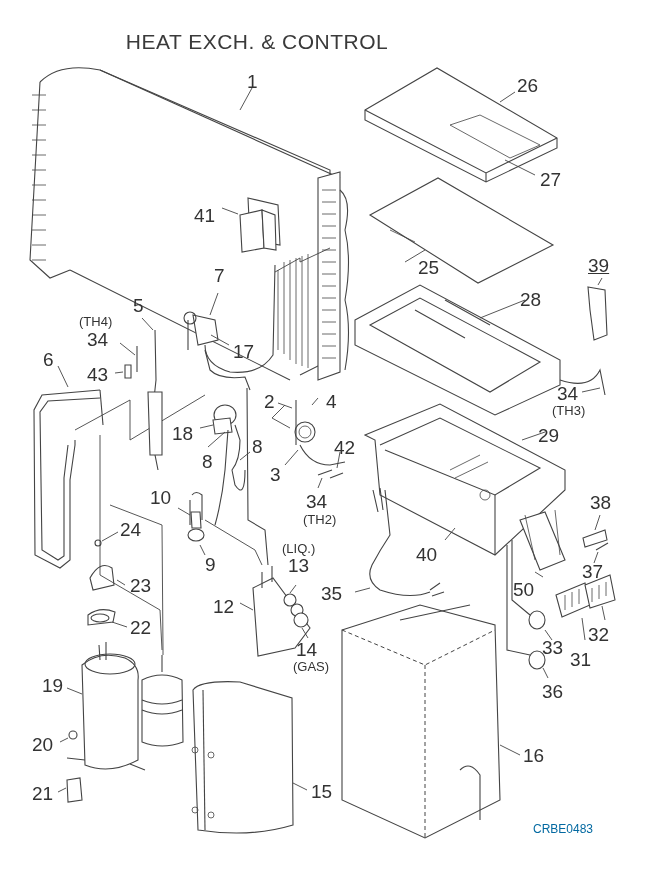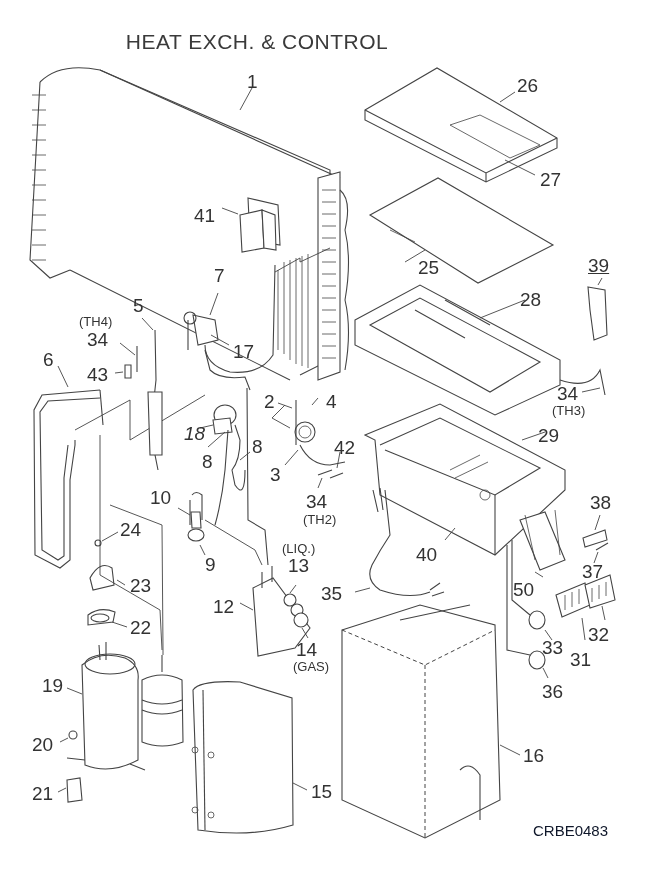--- a/index.html
+++ b/index.html
@@ -1,19 +1,19 @@
 <!DOCTYPE html>
 <html><head>
 <meta charset="utf-8">
 <style>
   html, body { margin: 0; padding: 0; background: #ffffff; }
   body { width: 650px; height: 886px; position: relative; overflow: hidden; font-family: "Liberation Sans", "DejaVu Sans", sans-serif; color: #333; }
   #diagram { position: absolute; left: 0; top: 0; width: 650px; height: 886px; }
   .title { position: absolute; left: 0; width: 514px; top: 30px; text-align: center; font-size: 21px; letter-spacing: 0.5px; color: #3a3a3a; }
-  .ref-code { position: absolute; left: 533px; top: 822px; font-size: 15px; color: #0f172a; }
+  .ref-code { position: absolute; left: 533px; top: 822px; font-size: 12px; color: #0369a1; }
   .lbl { position: absolute; font-size: 19px; color: #333; line-height: 1; white-space: nowrap; }
   .sub { position: absolute; font-size: 13px; color: #333; line-height: 1; white-space: nowrap; }
   svg .s { fill: none; stroke: #444; stroke-width: 1.1; }
   svg .t { fill: none; stroke: #444; stroke-width: 0.8; }
   svg .w { fill: #fff; stroke: #444; stroke-width: 1.1; }
   svg .d { fill: none; stroke: #444; stroke-width: 1; stroke-dasharray: 4 3; }
   svg .lead { fill: none; stroke: #444; stroke-width: 0.9; }
 </style>
 </head>
 <body>
@@ -249,21 +249,21 @@
 <span class="lbl" style="left:133px;top:296px;">5</span>
 <span class="sub" style="left:79px;top:315px;">(TH4)</span>
 <span class="lbl" style="left:87px;top:330px;">34</span>
 <span class="lbl" style="left:233px;top:342px;">17</span>
 <span class="lbl" style="left:43px;top:350px;">6</span>
 <span class="lbl" style="left:87px;top:365px;">43</span>
 <span class="lbl" style="left:557px;top:384px;">34</span>
 <span class="sub" style="left:552px;top:404px;">(TH3)</span>
 <span class="lbl" style="left:264px;top:392px;">2</span>
 <span class="lbl" style="left:326px;top:392px;">4</span>
-<span class="lbl" style="left:184px;top:424px;font-style:italic;">18</span>
+<span class="lbl" style="left:172px;top:424px;">18</span>
 <span class="lbl" style="left:538px;top:426px;">29</span>
 <span class="lbl" style="left:334px;top:438px;">42</span>
 <span class="lbl" style="left:252px;top:437px;">8</span>
 <span class="lbl" style="left:202px;top:452px;">8</span>
 <span class="lbl" style="left:270px;top:465px;">3</span>
 <span class="lbl" style="left:150px;top:488px;">10</span>
 <span class="lbl" style="left:306px;top:492px;">34</span>
 <span class="sub" style="left:303px;top:513px;">(TH2)</span>
 <span class="lbl" style="left:590px;top:493px;">38</span>
 <span class="lbl" style="left:120px;top:520px;">24</span>

